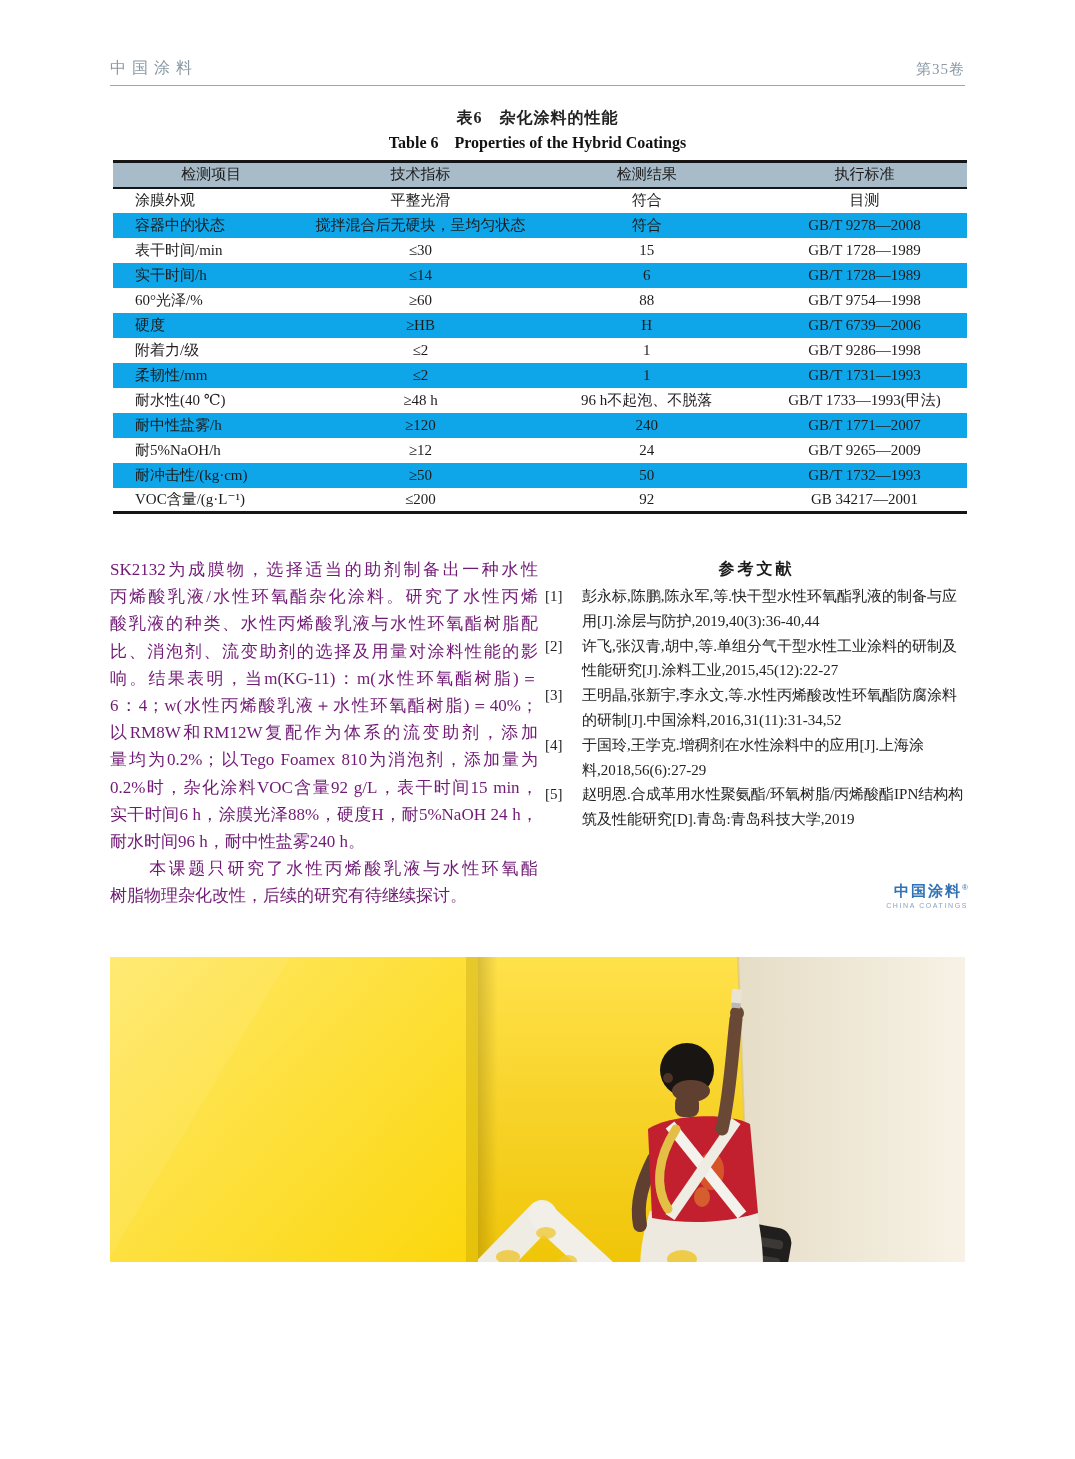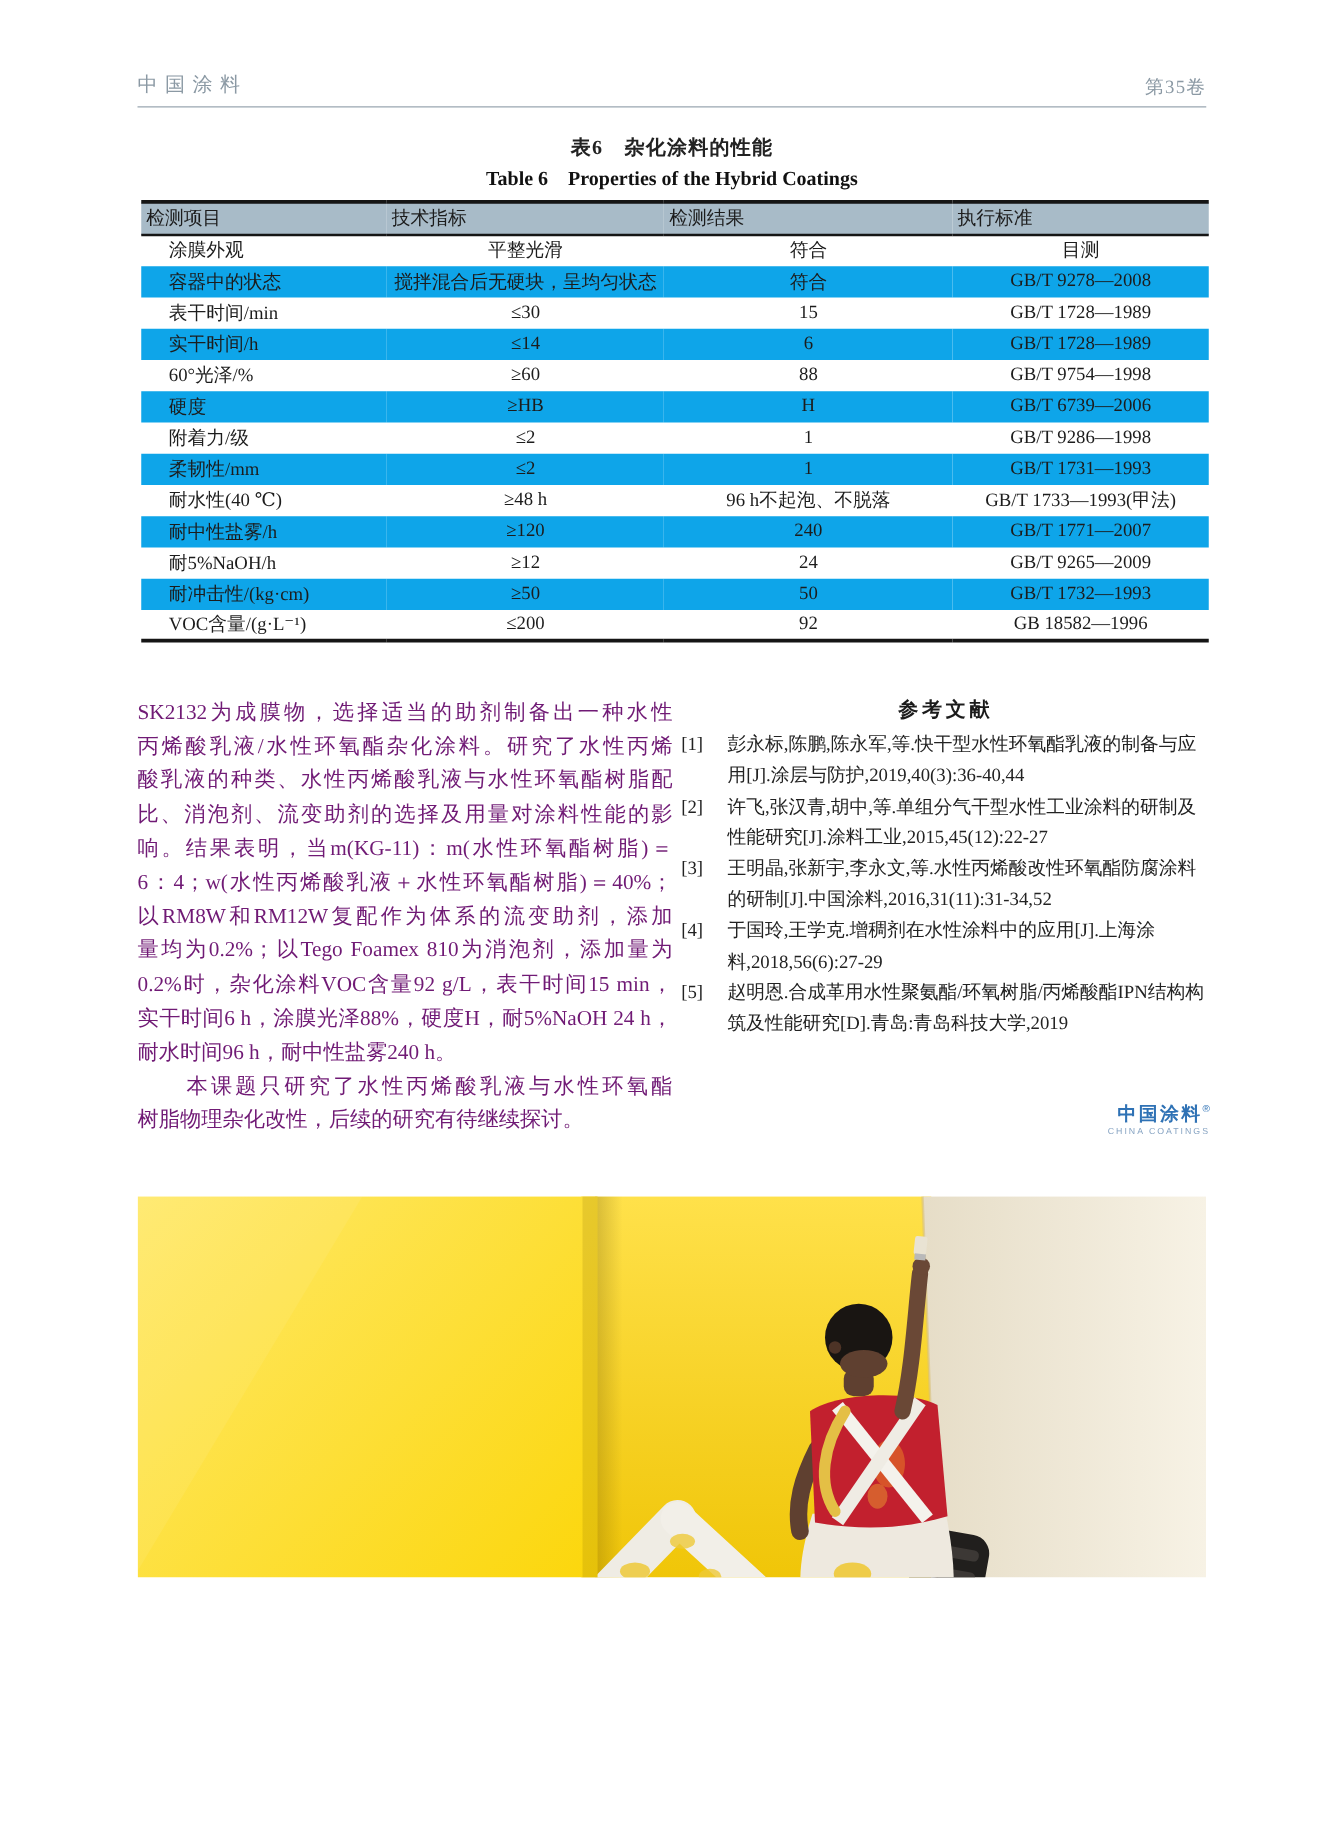--- a/index.html
+++ b/index.html
@@ -18,21 +18,21 @@
   .tbl-title-cn { position:absolute; left:110px; top:108px; width:855px; text-align:center;
                   font-size:16px; font-weight:bold; color:#222; letter-spacing:1px; }
   .tbl-title-en { position:absolute; left:110px; top:133px; width:855px; text-align:center;
                   font-size:16px; font-weight:bold; color:#111; }
 
   
   table.props { position:absolute; left:113px; top:160px; width:854px; border-collapse:collapse;
                 font-size:15px; color:#1c1c1c;
                 border-top:3px solid #151515; border-bottom:3px solid #151515; }
   table.props thead tr { background:#a8bbc8; }
-  table.props thead th { font-weight:normal; height:26px; text-align:left; border-bottom:2px solid #151515; padding:0 4px; }
+  table.props thead th { font-weight:normal; height:26px; text-align:center; border-bottom:2px solid #151515; padding:0 4px; }
   table.props td { height:25px; text-align:center; padding:0 4px; }
   table.props td.first { text-align:left; padding-left:22px; }
   table.props tr.shaded { background:#0ea5e9; }
   table.props th:nth-child(1), table.props td:nth-child(1) { width:23%; }
   table.props th:nth-child(2), table.props td:nth-child(2) { width:26%; }
   table.props th:nth-child(3), table.props td:nth-child(3) { width:27%; }
   table.props th:nth-child(4), table.props td:nth-child(4) { width:24%; }
 
   
   .leftcol { position:absolute; left:110px; top:556px; width:428px; }
@@ -160,21 +160,21 @@
         <tr class="shaded">
           <td class="first">耐冲击性/(kg·cm)</td>
           <td>≥50</td>
           <td>50</td>
           <td>GB/T 1732—1993</td>
         </tr>
         <tr>
           <td class="first">VOC含量/(g·L⁻¹)</td>
           <td>≤200</td>
           <td>92</td>
-          <td>GB 18582—1996</td>
+          <td>GB 34217—2001</td>
         </tr>
       </tbody>
   </table>
 
   <div class="leftcol">
       <div class="bline">SK2132为成膜物，选择适当的助剂制备出一种水性</div>
       <div class="bline">丙烯酸乳液/水性环氧酯杂化涂料。研究了水性丙烯</div>
       <div class="bline">酸乳液的种类、水性丙烯酸乳液与水性环氧酯树脂配</div>
       <div class="bline">比、消泡剂、流变助剂的选择及用量对涂料性能的影</div>
       <div class="bline">响。结果表明，当m(KG-11)：m(水性环氧酯树脂)＝</div>

